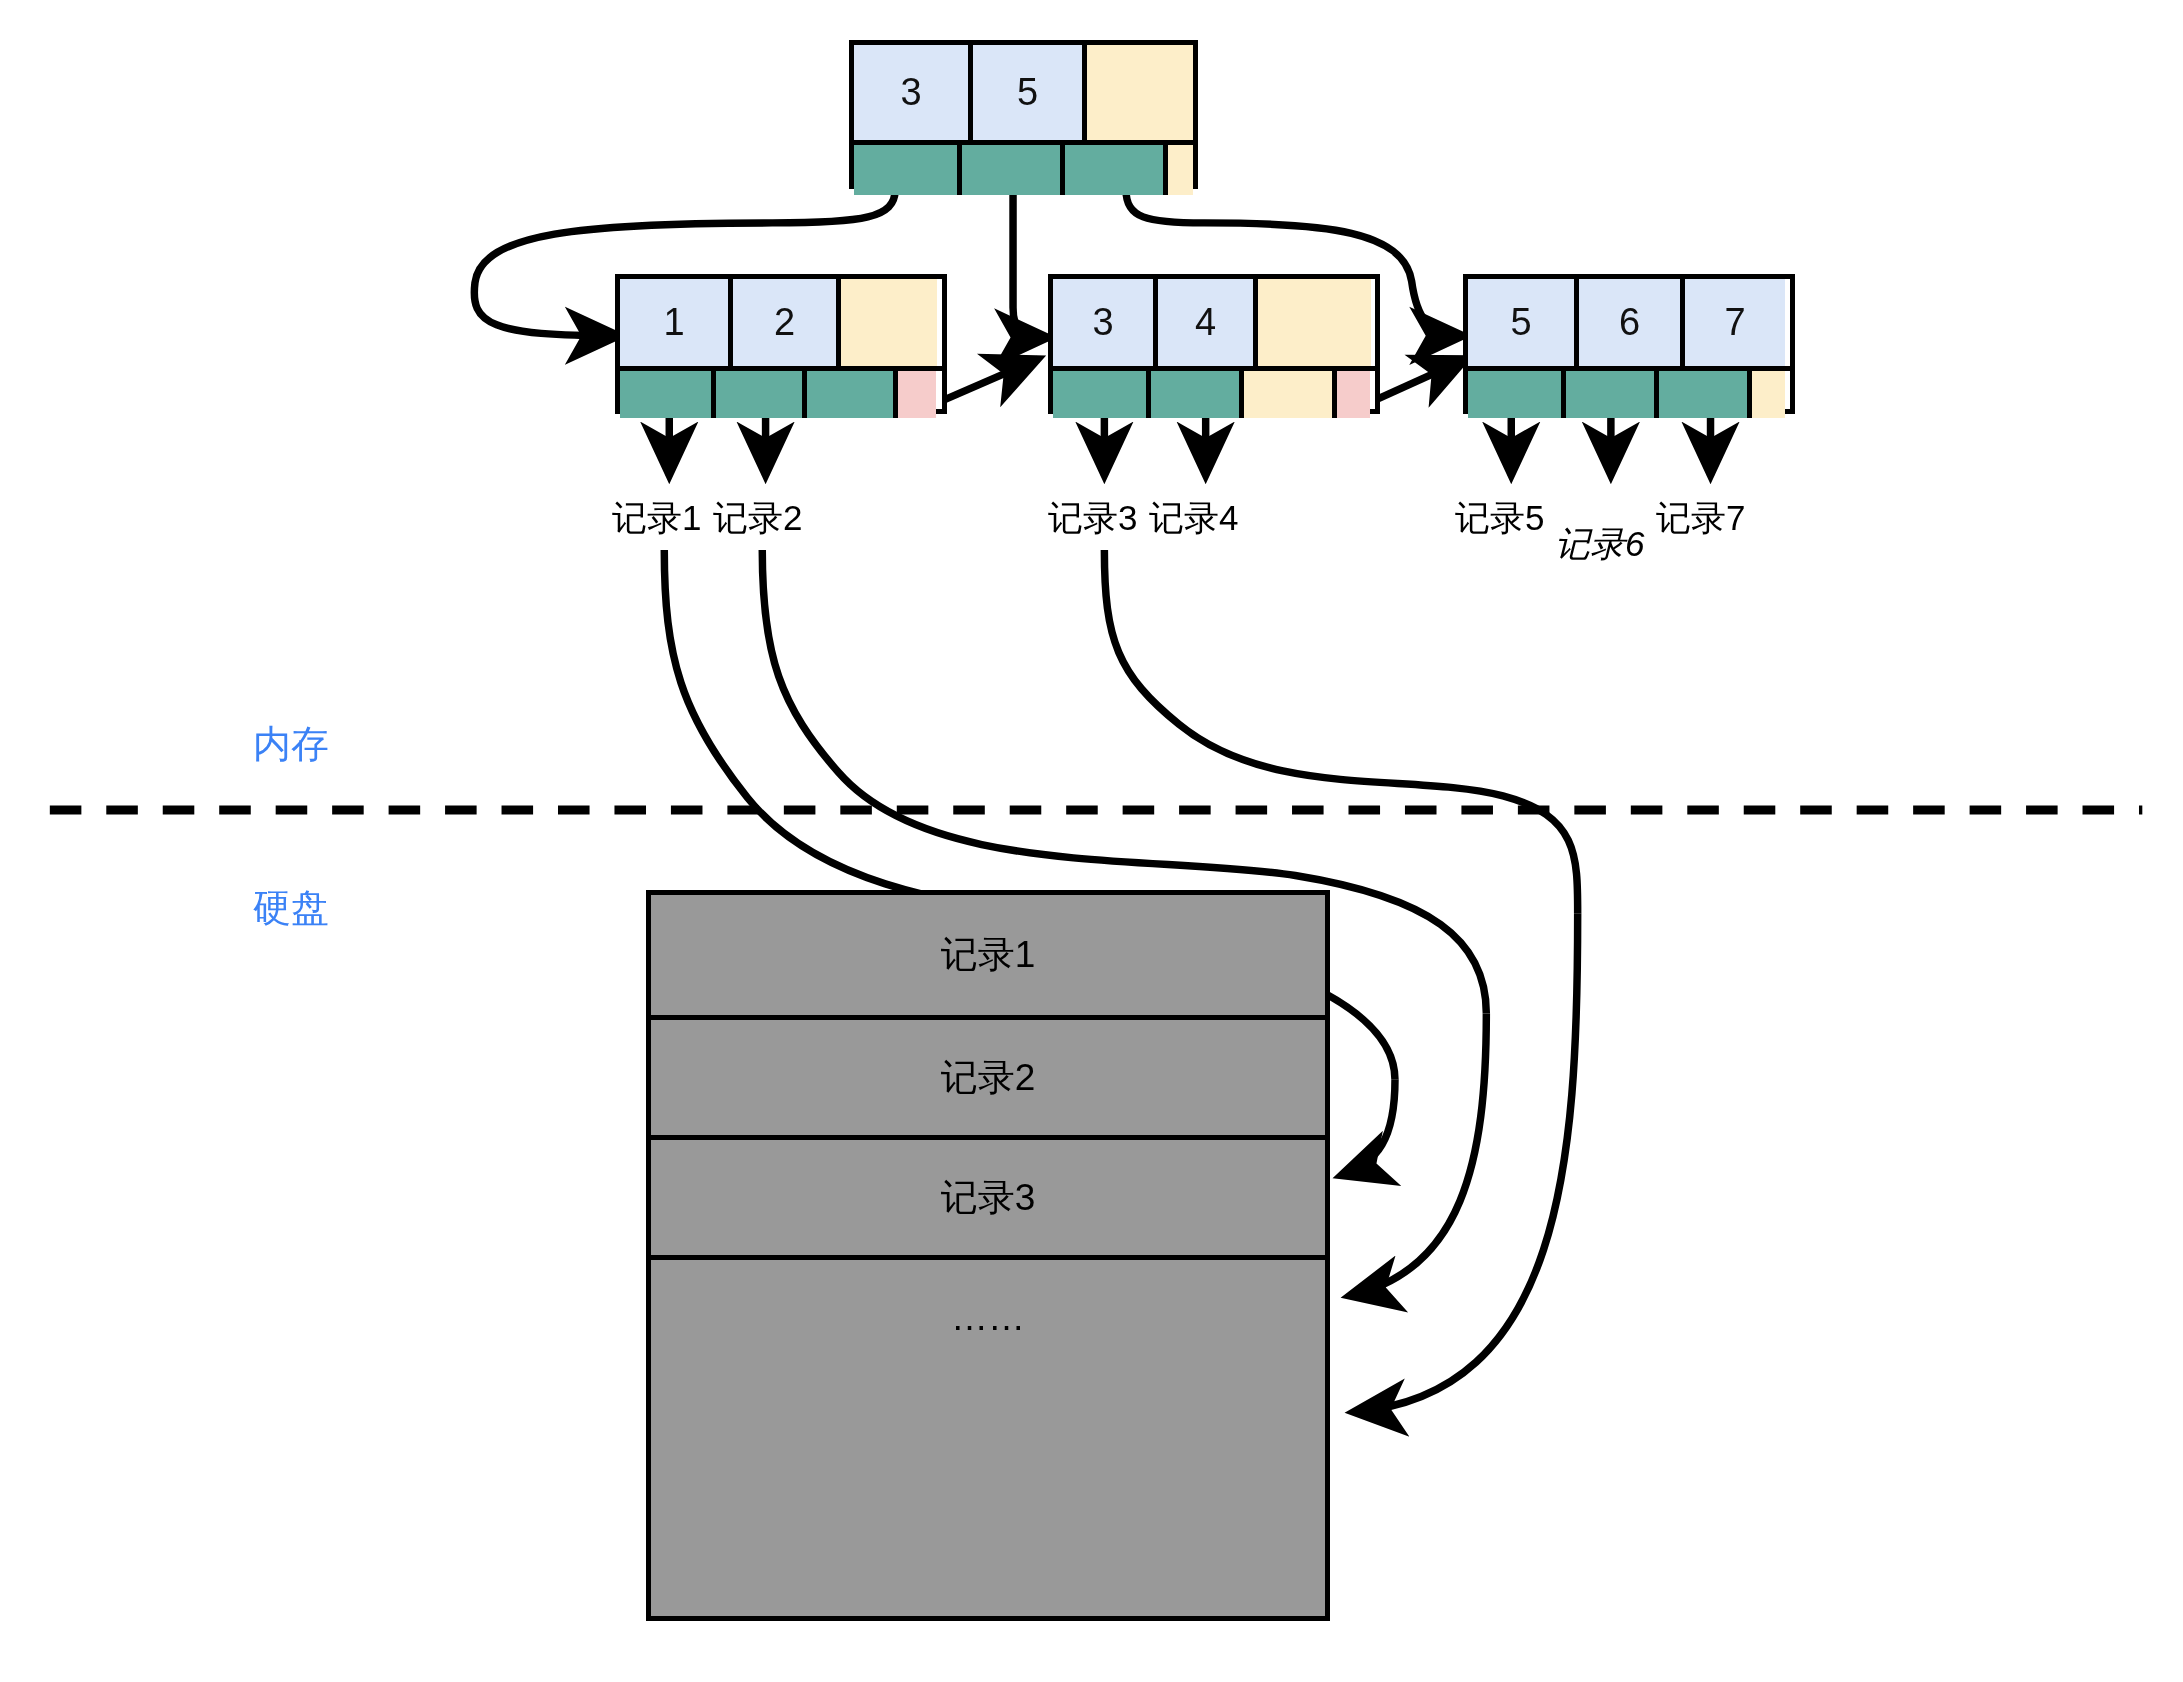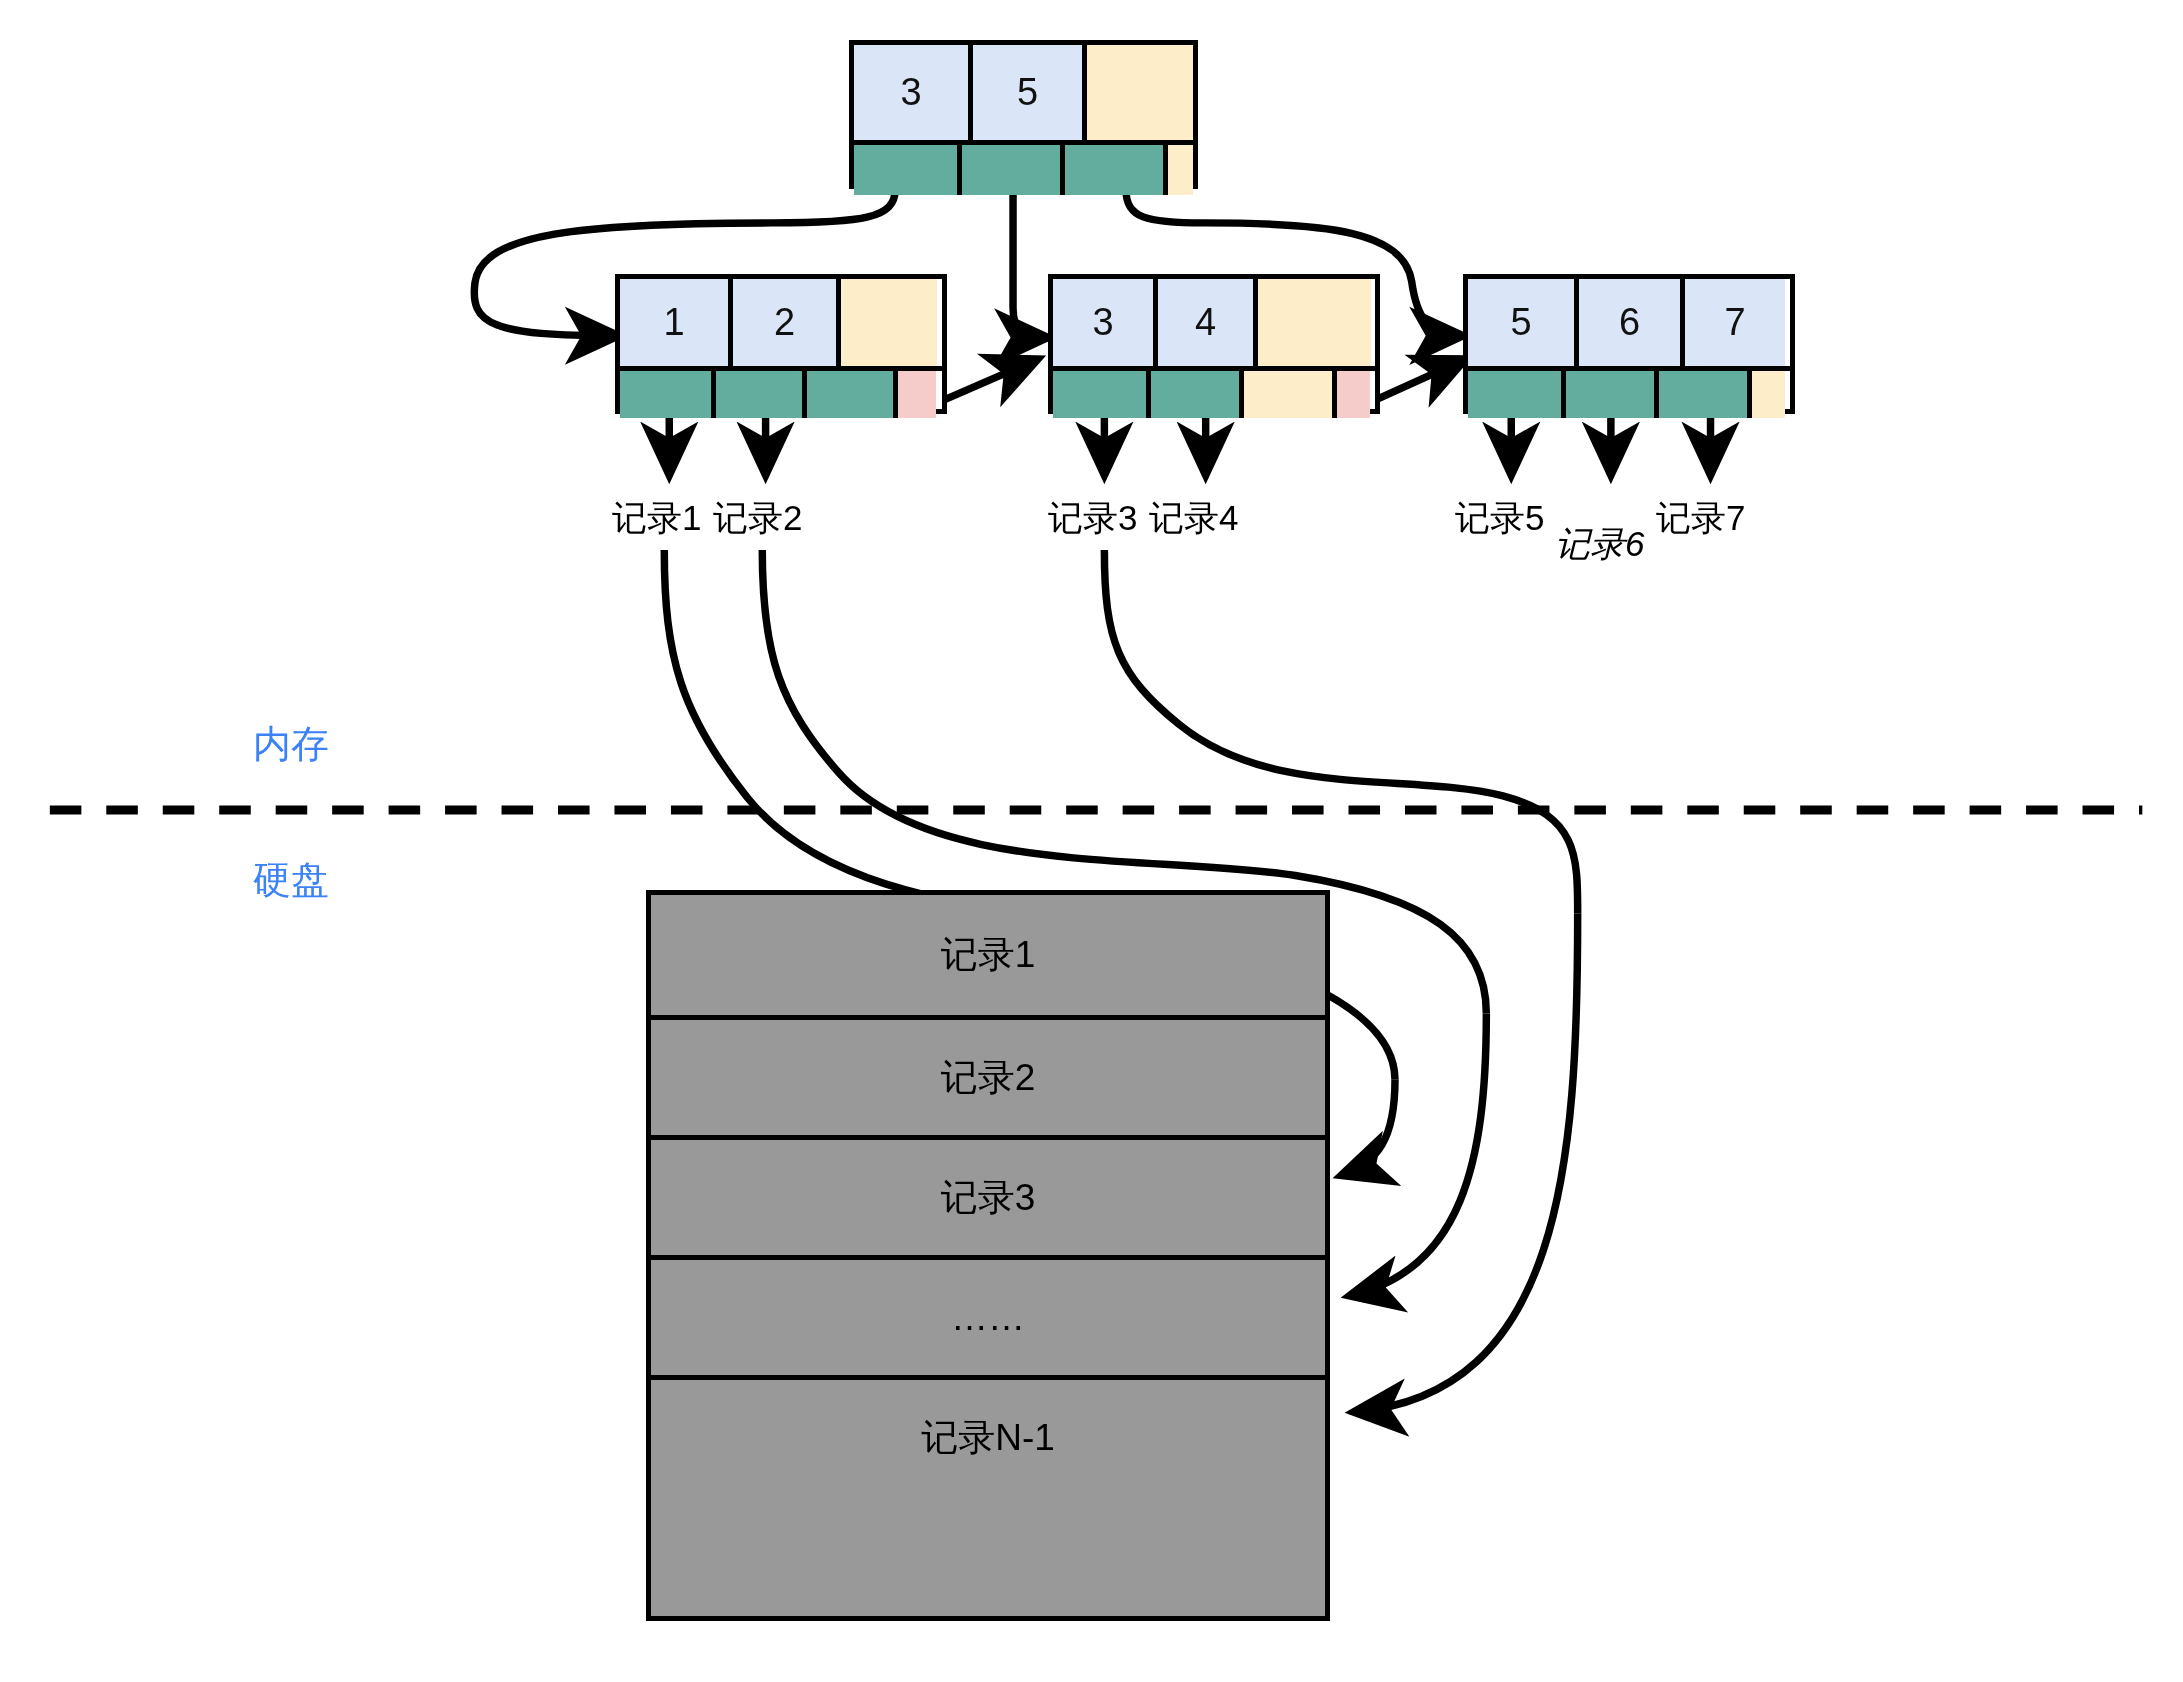--- a/index.html
+++ b/index.html
@@ -127,24 +127,23 @@
 
   <div class="reclabel" style="left:612px;top:495px;">记录1</div>
   <div class="reclabel" style="left:713px;top:495px;">记录2</div>
   <div class="reclabel" style="left:1048px;top:495px;">记录3</div>
   <div class="reclabel" style="left:1149px;top:495px;text-align:center;">记录4</div>
   <div class="reclabel" style="left:1455px;top:495px;">记录5</div>
   <div class="reclabel" style="left:1555px;top:521px;font-style:italic;">记录6</div>
   <div class="reclabel" style="left:1656px;top:495px;">记录7</div>
 
   <div class="sectionlabel" style="left:253px;top:719px;">内存</div>
-  <div class="sectionlabel" style="left:253px;top:855px;">硬盘</div>
+  <div class="sectionlabel" style="left:253px;top:883px;">硬盘</div>
 
   <div class="disk" style="left:646px;top:890px;width:684px;height:731px;">
     <div class="diskrow" style="height:120px;">记录1</div>
     <div class="diskrow" style="height:120px;">记录2</div>
     <div class="diskrow" style="height:120px;">记录3</div>
     <div class="diskrow" style="height:120px;">……</div>
-    <div class="diskrow" style="height:120px;">记录N-1</div>
   </div>
 
 </div>
 
 
 </body></html>

